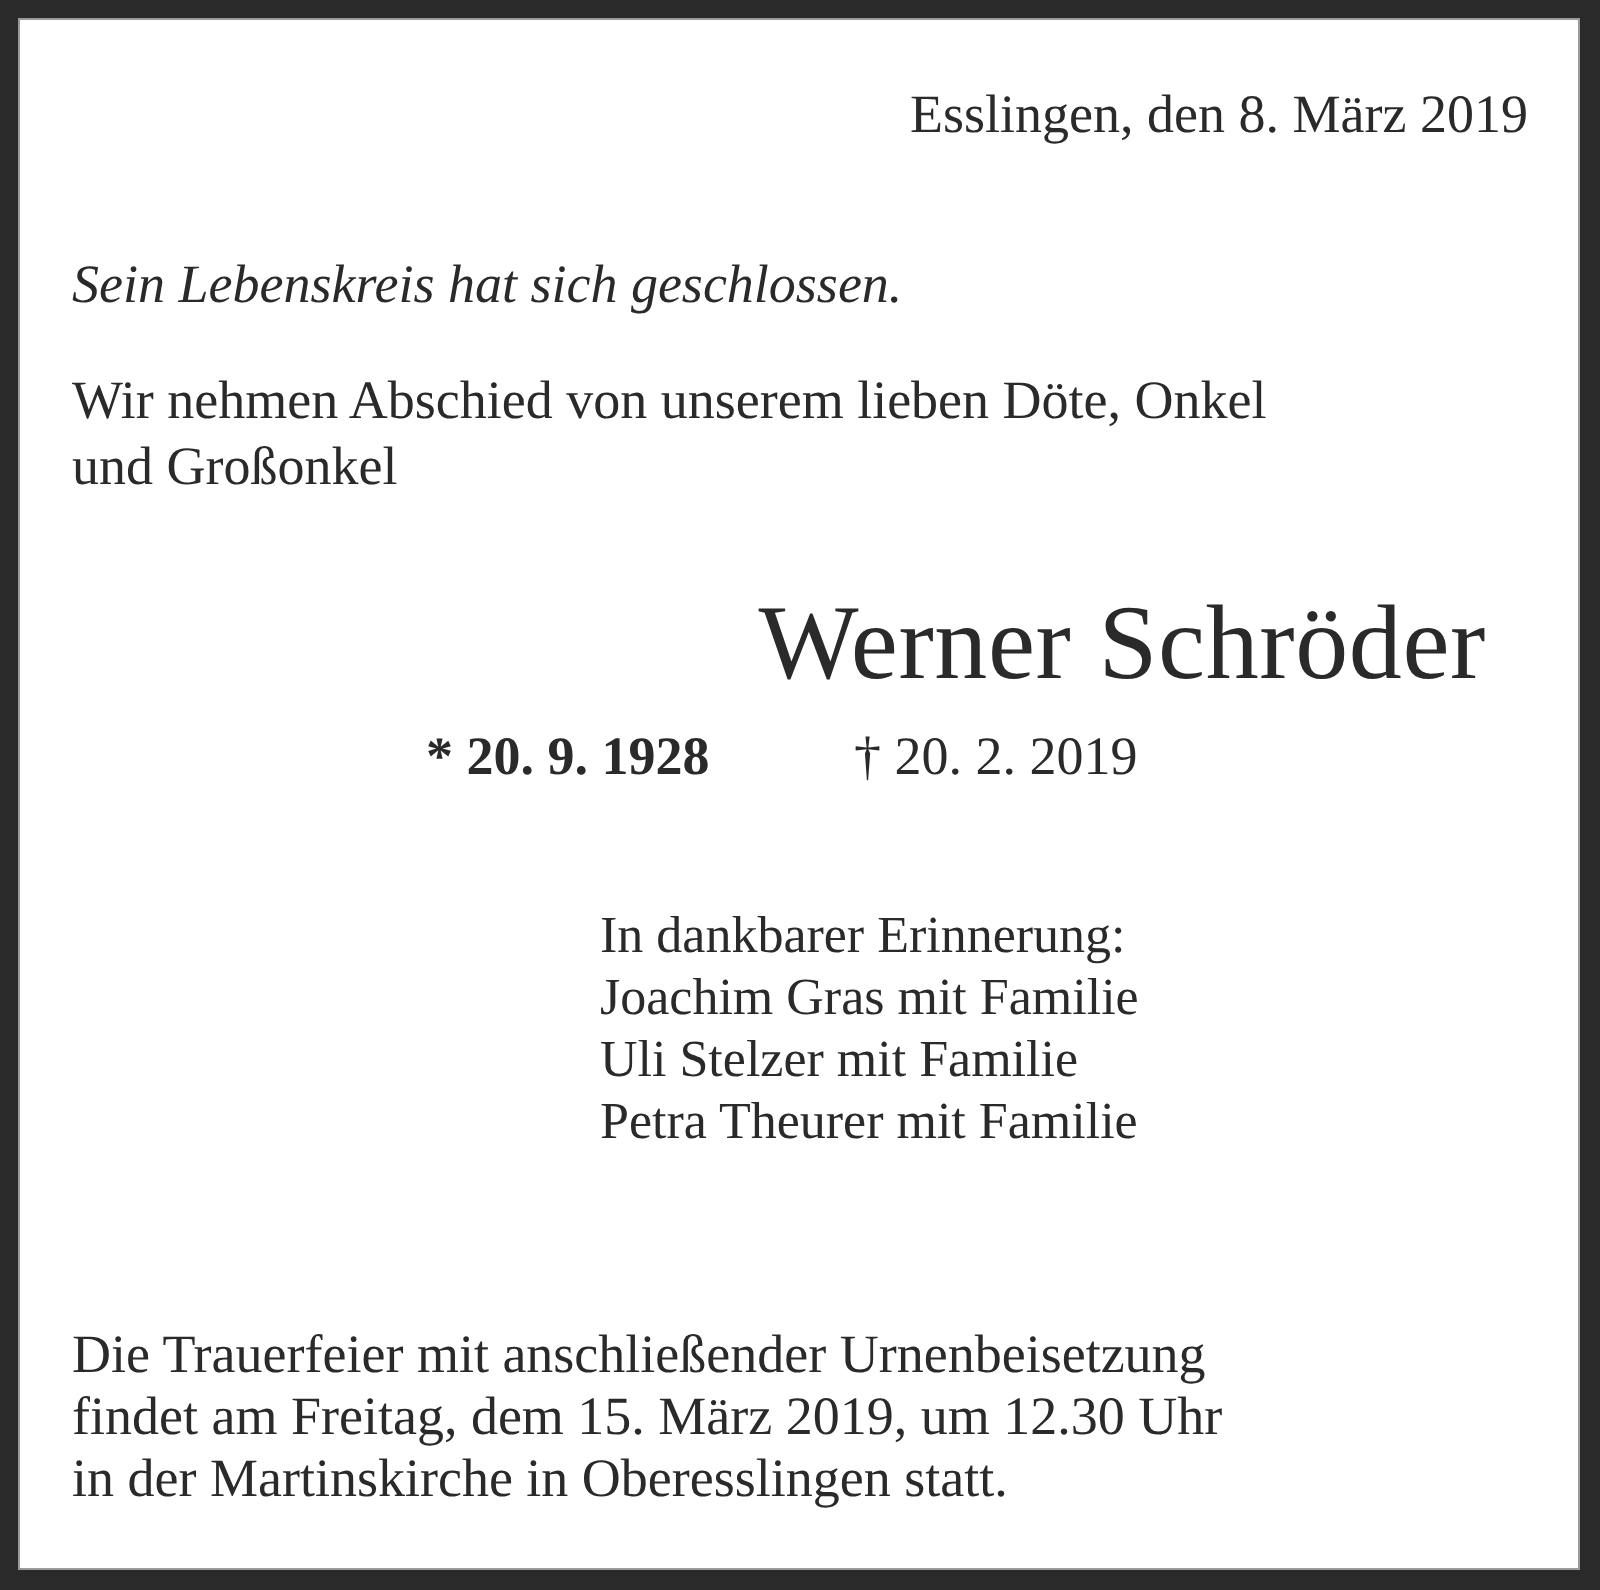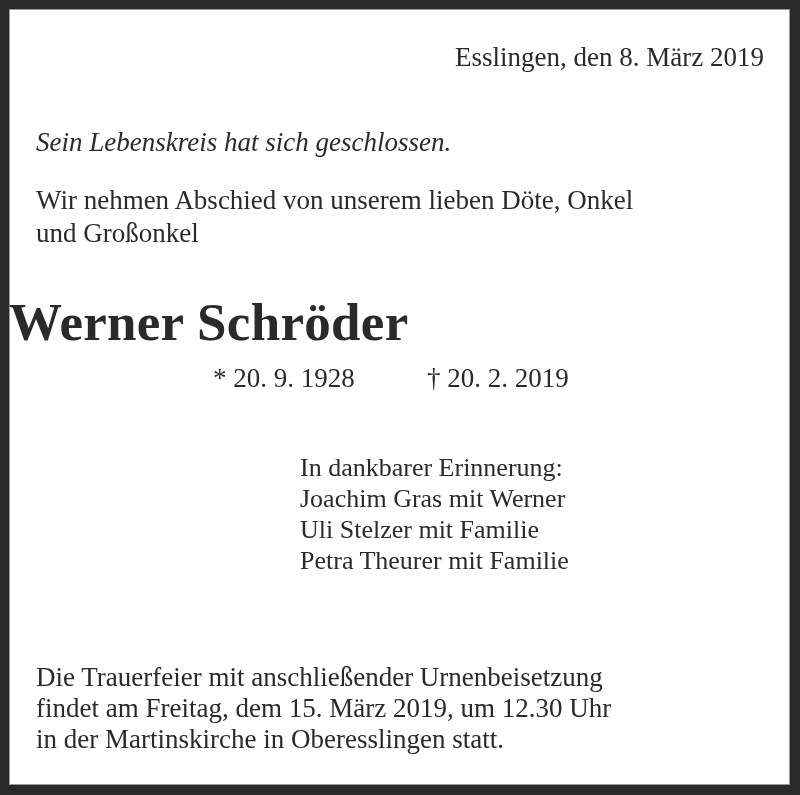--- a/index.html
+++ b/index.html
@@ -50,31 +50,32 @@
     }
     .intro-3 {
       left: 27px;
       top: 211px;
     }
     .name {
       position: absolute;
       left: 0;
       width: 734px;
       top: 287px;
-      text-align: left;
+      text-align: right;
       font-family: "Liberation Serif", "DejaVu Serif", serif;
-      font-weight: bold;
+      font-weight: normal;
       font-size: 53px;
       line-height: 1;
       letter-spacing: 0.3px;
       white-space: nowrap;
     }
     .born {
       left: 204px;
       top: 356px;
+      font-weight: bold;
     }
     .died {
       left: 418px;
       top: 356px;
     }
     .memory-block {
       position: absolute;
       left: 291px;
       top: 443px;
     }
@@ -106,21 +107,21 @@
     <div class="line intro-2">Wir nehmen Abschied von unserem lieben Döte, Onkel</div>
     <div class="line intro-3">und Großonkel</div>
 
     <div class="name">Werner Schröder</div>
 
     <div class="line born">* 20. 9. 1928</div>
     <div class="line died">† 20. 2. 2019</div>
 
     <div class="memory-block">
       <div class="mline">In dankbarer Erinnerung:</div>
-      <div class="mline">Joachim Gras mit Werner</div>
+      <div class="mline">Joachim Gras mit Familie</div>
       <div class="mline">Uli Stelzer mit Familie</div>
       <div class="mline">Petra Theurer mit Familie</div>
     </div>
 
     <div class="service-block">
       <div class="sline">Die Trauerfeier mit anschließender Urnenbeisetzung</div>
       <div class="sline">findet am Freitag, dem 15. März 2019, um 12.30 Uhr</div>
       <div class="sline">in der Martinskirche in Oberesslingen statt.</div>
     </div>
 

